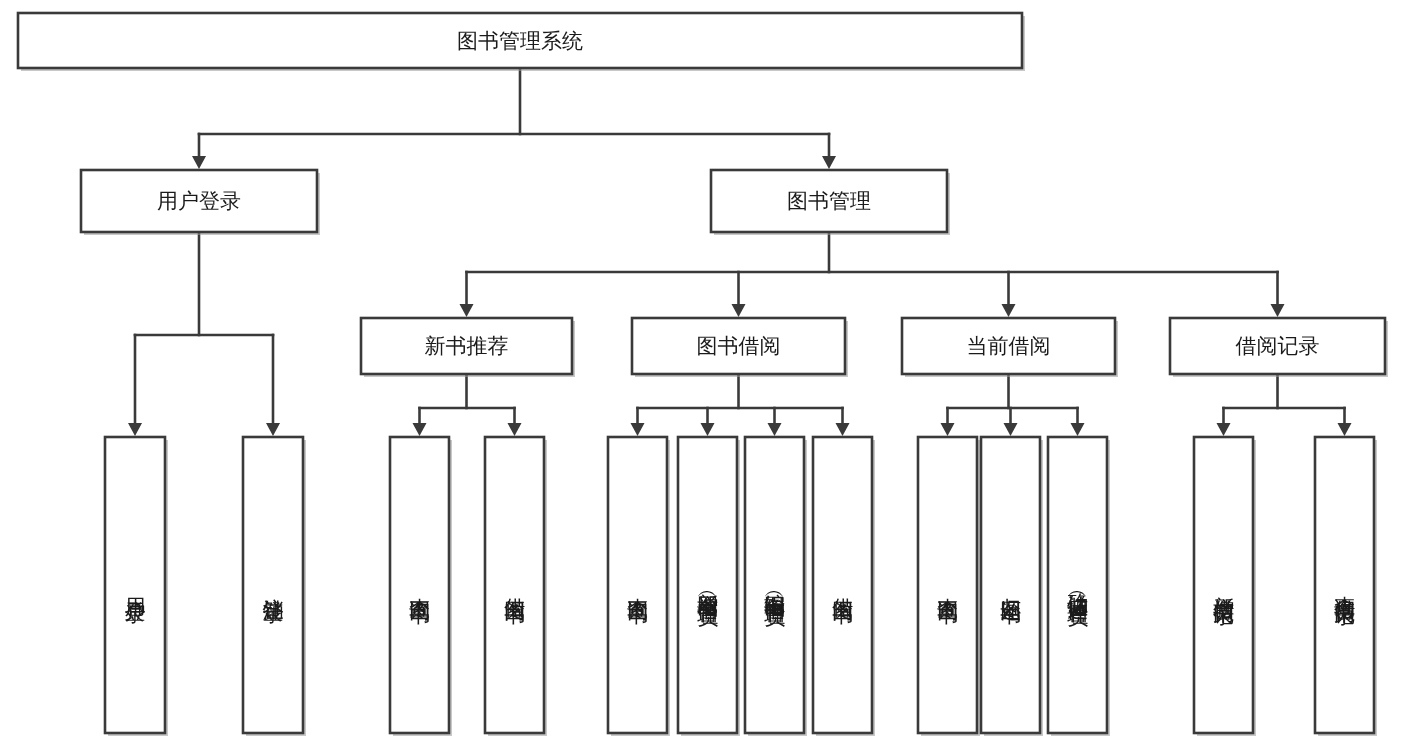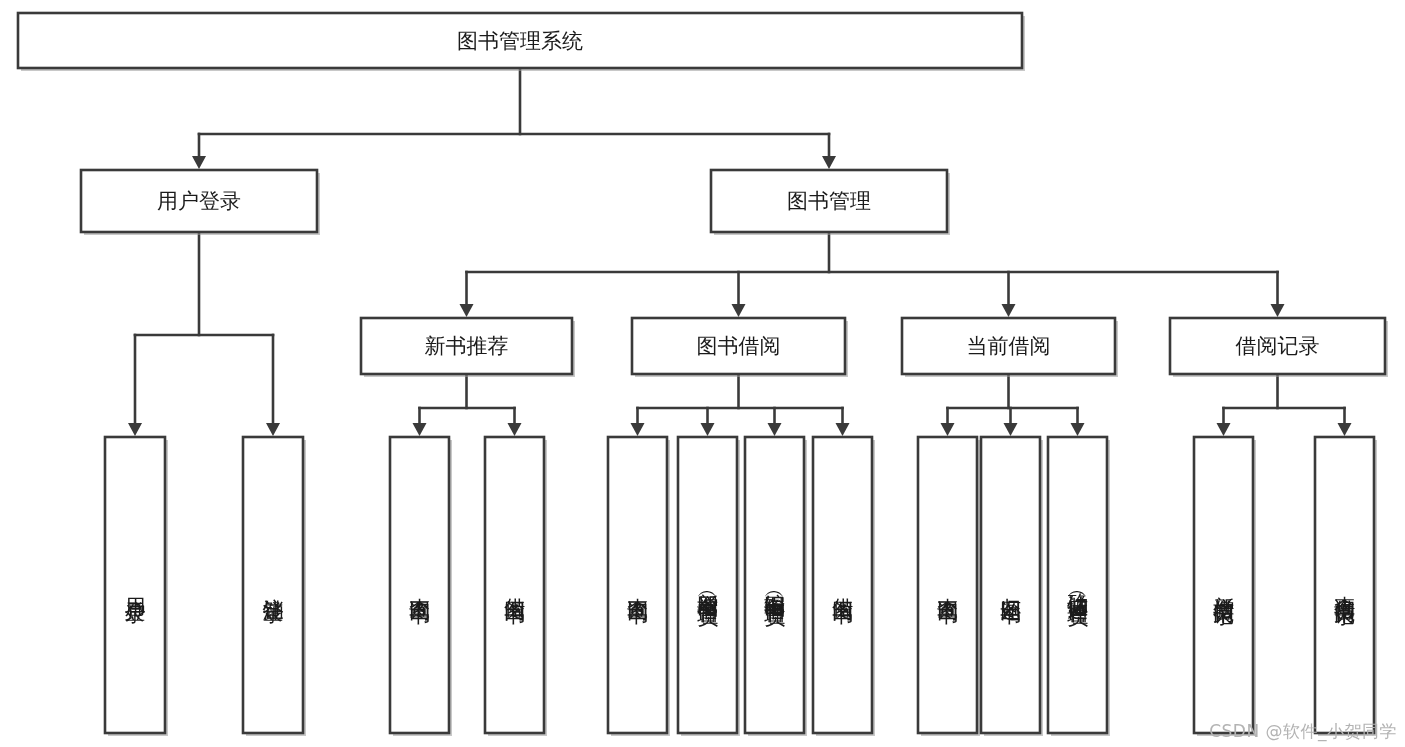--- a/index.html
+++ b/index.html
@@ -201,15 +201,14 @@
       <div class="node-label-v" style="left: 678px; width: 59px; top: 443px; height: 284px; display: flex; align-items: center; justify-content: center;">新增图书（管理员）</div>
       <div class="node-label-v" style="left: 745px; width: 59px; top: 443px; height: 284px; display: flex; align-items: center; justify-content: center;">编辑图书（管理员）</div>
       <div class="node-label-v" style="left: 813px; width: 59px; top: 443px; height: 284px; display: flex; align-items: center; justify-content: center;">借阅图书</div>
       <div class="node-label-v" style="left: 918px; width: 59px; top: 443px; height: 284px; display: flex; align-items: center; justify-content: center;">查询图书</div>
       <div class="node-label-v" style="left: 981px; width: 59px; top: 443px; height: 284px; display: flex; align-items: center; justify-content: center;">归还图书</div>
       <div class="node-label-v" style="left: 1048px; width: 59px; top: 443px; height: 284px; display: flex; align-items: center; justify-content: center;">确认归还（管理员）</div>
       <div class="node-label-v" style="left: 1194px; width: 59px; top: 443px; height: 284px; display: flex; align-items: center; justify-content: center;">新增借阅记录</div>
       <div class="node-label-v" style="left: 1315px; width: 59px; top: 443px; height: 284px; display: flex; align-items: center; justify-content: center;">查询借阅记录</div>
     </div>
 
-  <div class="watermark">CSDN @软件_小贺同学</div>
 
 </div>
 
 </body></html>

